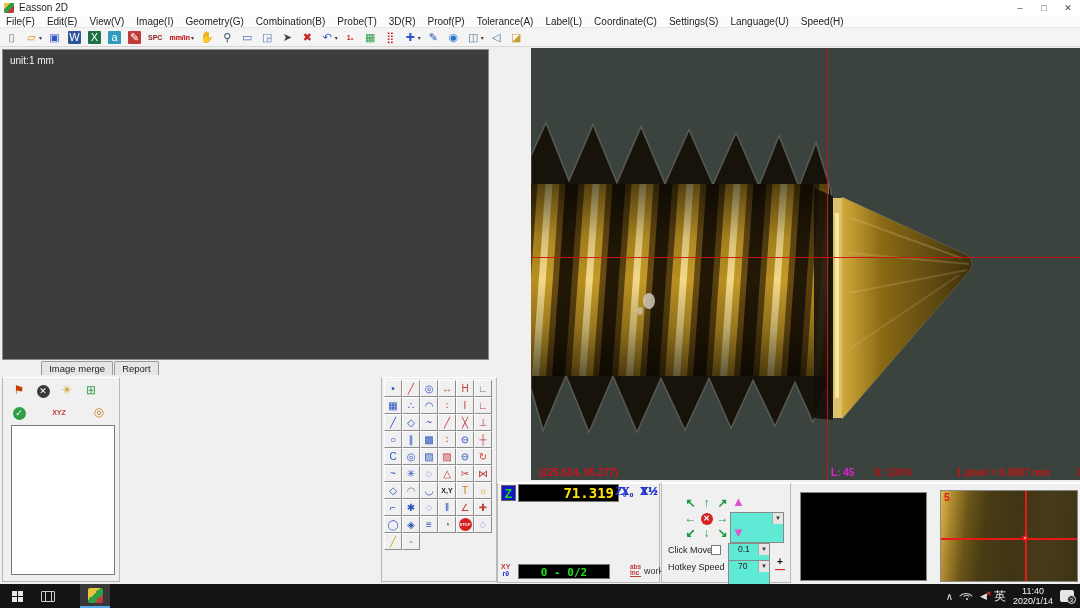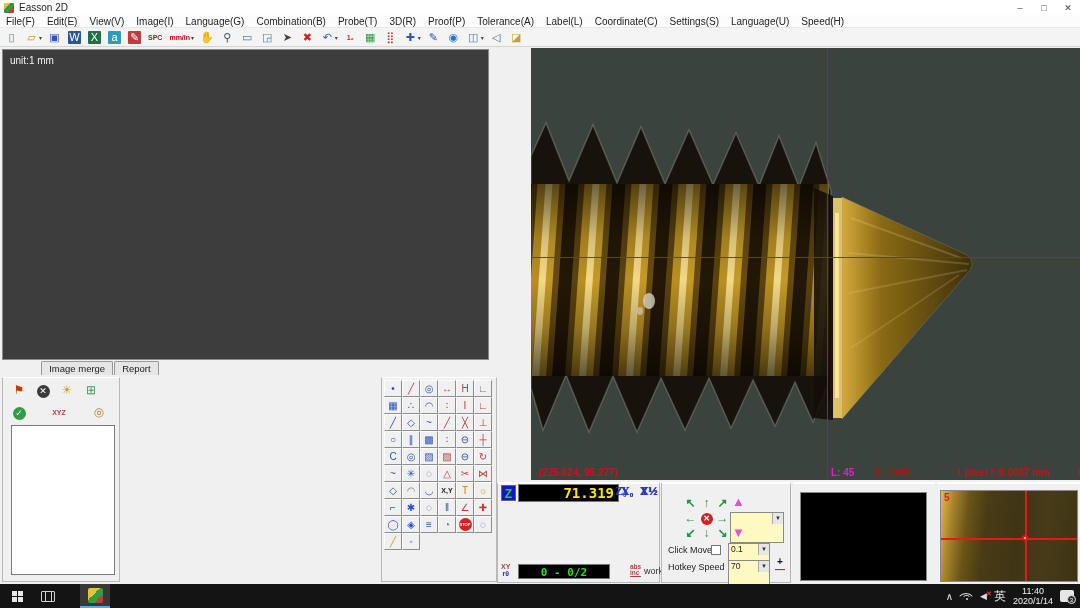--- a/index.html
+++ b/index.html
@@ -69,21 +69,21 @@
   .lcd.counter{width:92px;height:15px;color:#22e022;text-align:center;font-size:11px;line-height:13px;padding:1px;}
   .absinc{position:absolute;left:132px;top:1px;font-size:6.5px;line-height:6px;color:#c23b3b;font-weight:bold;border-bottom:1px solid #c23b3b;}
   .worklbl{position:absolute;left:146px;top:3px;font-size:9px;color:#333;}
 
   
   .nav{position:absolute;left:661px;top:482px;width:130px;height:101px;background:#f0f0f0;border:1px solid #b8b8b8;border-top:2px solid #fff;}
   .navgrid{position:absolute;left:21px;top:12px;display:grid;grid-template-columns:repeat(3,15px);grid-auto-rows:14px;gap:1px;}
   .nbtn{border:none;background:transparent;color:#1b9a3a;font-weight:bold;font-size:12px;line-height:13px;padding:0;text-align:center;}
   .nbtn.center span{display:inline-block;width:12px;height:12px;line-height:12px;border-radius:50%;background:#d42222;color:#fff;font-size:8px;}
   .tri{position:absolute;left:70px;border:none;background:transparent;color:#dd55cc;font-size:13px;line-height:13px;padding:0;}
-  .combo{position:absolute;height:31px;background:#fef9c3;border:1px solid #8a8a8a;font-size:8.5px;line-height:11px;padding-left:2px;color:#222;}
+  .combo{position:absolute;height:31px;background:#5eead4;border:1px solid #8a8a8a;font-size:8.5px;line-height:11px;padding-left:9px;color:#222;}
   .combo .dd{position:absolute;right:0;top:0;width:11px;height:11px;background:#e6e6e6;border-left:1px solid #aaa;font-size:6px;text-align:center;line-height:11px;color:#333;}
   .nav-label{position:absolute;font-size:9px;color:#222;}
   .chk{position:absolute;width:10px;height:10px;background:#fff;border:1px solid #777;}
   .pm{position:absolute;left:113px;font-size:10px;line-height:8px;text-align:center;color:#111;font-weight:bold;}
   .pm .minus{color:#d42222;}
 
   
   .preview-black{position:absolute;left:793px;top:482px;width:142px;height:101px;background:#f0f0f0;border-top:2px solid #fff;}
   .black-inner{position:absolute;left:7px;top:8px;width:127px;height:89px;background:#000;border:1px solid #888;}
   .zoomview{position:absolute;left:937px;top:482px;width:143px;height:101px;background:#f0f0f0;border-top:2px solid #fff;}
@@ -129,21 +129,21 @@
       <span class="wctl">✕</span>
     </span>
   </div>
 
   <div class="menubar">
 
   <span class="menu-item">File(F)</span>
       <span class="menu-item">Edit(E)</span>
       <span class="menu-item">View(V)</span>
       <span class="menu-item">Image(I)</span>
-      <span class="menu-item">Language(G)</span>
+      <span class="menu-item">Geometry(G)</span>
       <span class="menu-item">Combination(B)</span>
       <span class="menu-item">Probe(T)</span>
       <span class="menu-item">3D(R)</span>
       <span class="menu-item">Proof(P)</span>
       <span class="menu-item">Tolerance(A)</span>
       <span class="menu-item">Label(L)</span>
       <span class="menu-item">Coordinate(C)</span>
       <span class="menu-item">Settings(S)</span>
       <span class="menu-item">Language(U)</span>
       <span class="menu-item">Speed(H)</span>

